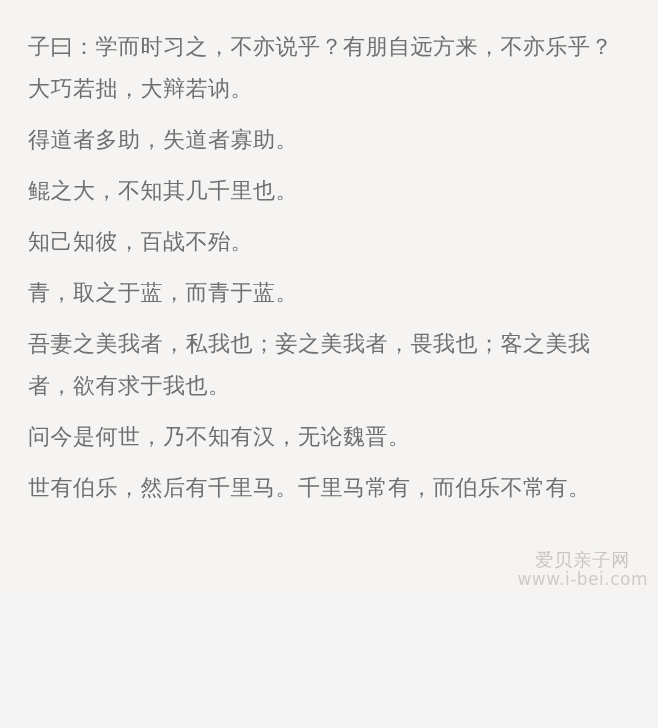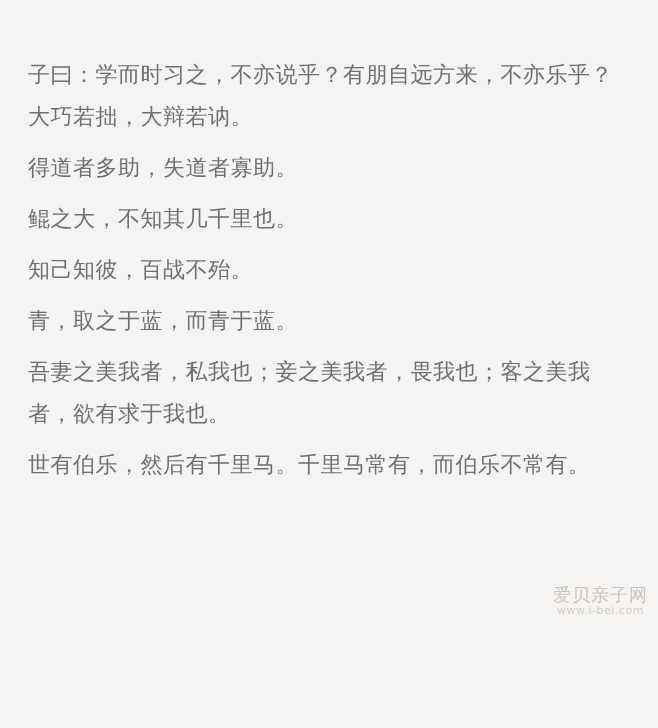--- a/index.html
+++ b/index.html
@@ -13,21 +13,20 @@
     font-family: "DejaVu Sans", "Liberation Sans", sans-serif;
     overflow: hidden;
   }
   .page {
     position: relative;
     width: 658px;
     height: 596px;
     background: #f5f4f3;
     box-sizing: border-box;
     padding: 26px 24px 0 28px;
-    margin-top: 28px;
   }
   .para {
     color: #6f6f6f;
     font-size: 22px;
     line-height: 42px;
     letter-spacing: 0.5px;
     margin: 0 0 9px 0;
     text-align: left;
     font-family: "DejaVu Sans", "Liberation Sans", sans-serif;
     font-weight: 400;
@@ -40,34 +39,35 @@
     color: #cfcbc7;
     line-height: 1.15;
     user-select: none;
   }
   .watermark .wm-title {
     font-size: 18px;
     letter-spacing: 1px;
     color: #c9c5c1;
   }
   .watermark .wm-url {
-    font-size: 11px;
+    font-size: 17px;
     letter-spacing: 0.5px;
     color: #cfcbc7;
   }
 </style>
 </head>
 <body>
 
 <div class="page">
   <p class="para">子曰：学而时习之，不亦说乎？有朋自远方来，不亦乐乎？大巧若拙，大辩若讷。</p>
   <p class="para">得道者多助，失道者寡助。</p>
   <p class="para">鲲之大，不知其几千里也。</p>
   <p class="para">知己知彼，百战不殆。</p>
   <p class="para">青，取之于蓝，而青于蓝。</p>
   <p class="para">吾妻之美我者，私我也；妾之美我者，畏我也；客之美我者，欲有求于我也。</p>
+  <p class="para">问今是何世，乃不知有汉，无论魏晋。</p>
   <p class="para">世有伯乐，然后有千里马。千里马常有，而伯乐不常有。</p>
 
   <div class="watermark">
     <div class="wm-title">爱贝亲子网</div>
     <div class="wm-url">www.i-bei.com</div>
   </div>
 </div>
 
 </body></html>

